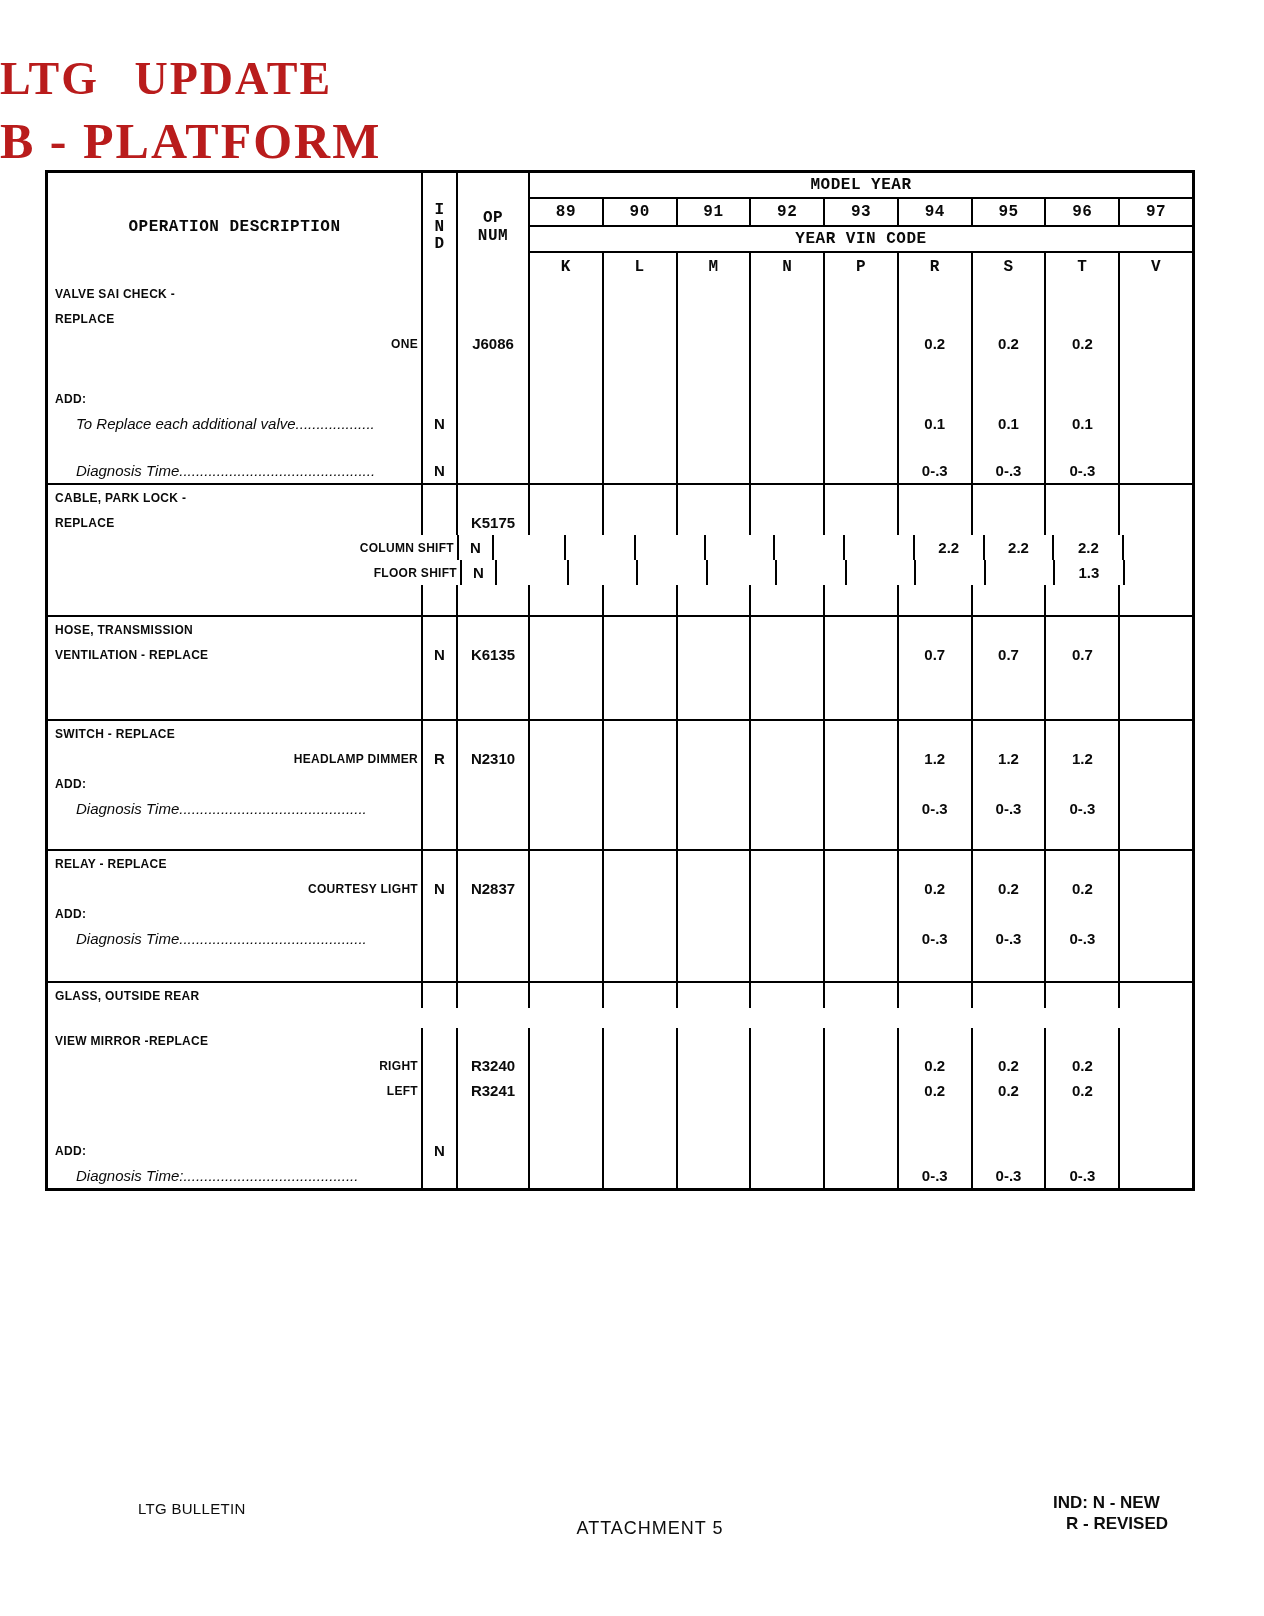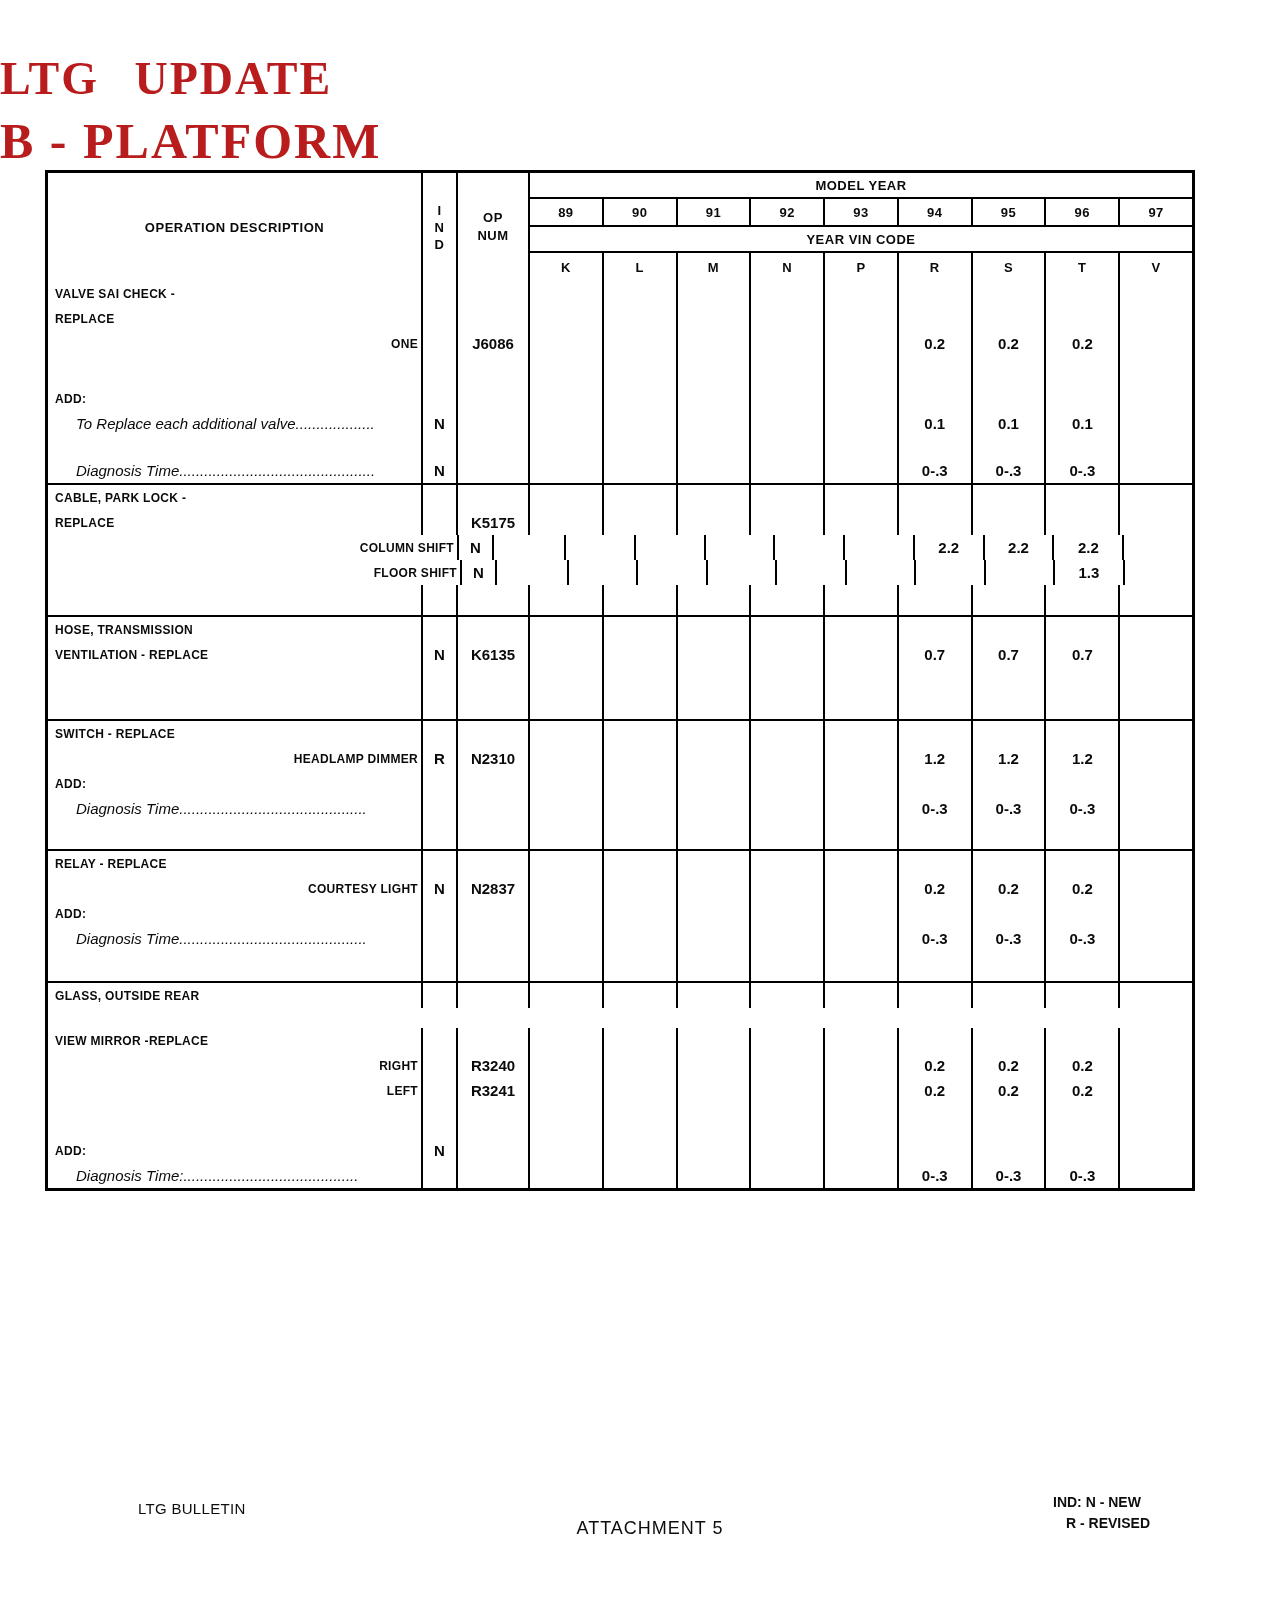--- a/index.html
+++ b/index.html
@@ -21,22 +21,22 @@
     border:3px solid #000;box-sizing:border-box;background:#fff;
   }
   .grid{
     display:grid;
     grid-template-columns:373px 35px 72px repeat(9,1fr);
   }
   
   .hdr{grid-template-rows:26px 28px 26px 28px;}
   .hcell{
     display:flex;align-items:center;justify-content:center;
-    font-weight:700;font-size:13px;letter-spacing:.5px;
-    box-sizing:border-box;white-space:nowrap;
+    font-weight:700;font-size:16px;letter-spacing:.5px;
+    box-sizing:border-box;white-space:nowrap;font-family:Liberation Mono, monospace;
   }
   .bl{border-left:2px solid #000;}
   .bb{border-bottom:2px solid #000;}
   .hdr-desc{grid-column:1;grid-row:1/5;}
   .hdr-ind{grid-column:2;grid-row:1/5;flex-direction:column;line-height:17px;}
   .hdr-op{grid-column:3;grid-row:1/5;flex-direction:column;line-height:18px;}
   .hdr-my{grid-column:4/13;grid-row:1;}
   .hdr-vin{grid-column:4/13;grid-row:3;}
 
   
@@ -49,21 +49,21 @@
   .desc{padding-left:7px;font-size:12px;}
   .desc.right{justify-content:flex-end;padding-right:3px;}
   .desc.indent{padding-left:28px;}
   .bold{font-weight:700;letter-spacing:.3px;}
   .plain{font-weight:400;font-size:15px;font-style:italic;}
   .mid{justify-content:center;font-weight:700;font-size:15px;}
 
   .footer-item{position:absolute;color:#0d0d0d;}
   .f-left{left:138px;top:1500px;font-size:15px;font-weight:400;letter-spacing:.3px;}
   .f-center{left:0;width:1300px;top:1518px;text-align:center;font-size:18px;letter-spacing:1px;}
-  .f-right{left:1053px;top:1492px;font-size:14px;font-weight:700;line-height:21px;}
+  .f-right{left:1053px;top:1492px;font-size:17px;font-weight:700;line-height:21px;}
   .f-right .ln2{margin-left:13px;}
 </style>
 </head>
 <body>
 
 <div class="title l1">LTG UPDATE</div>
 <div class="title l2">B - PLATFORM</div>
 
 <div class="doc-table">
   <div class="grid hdr">

